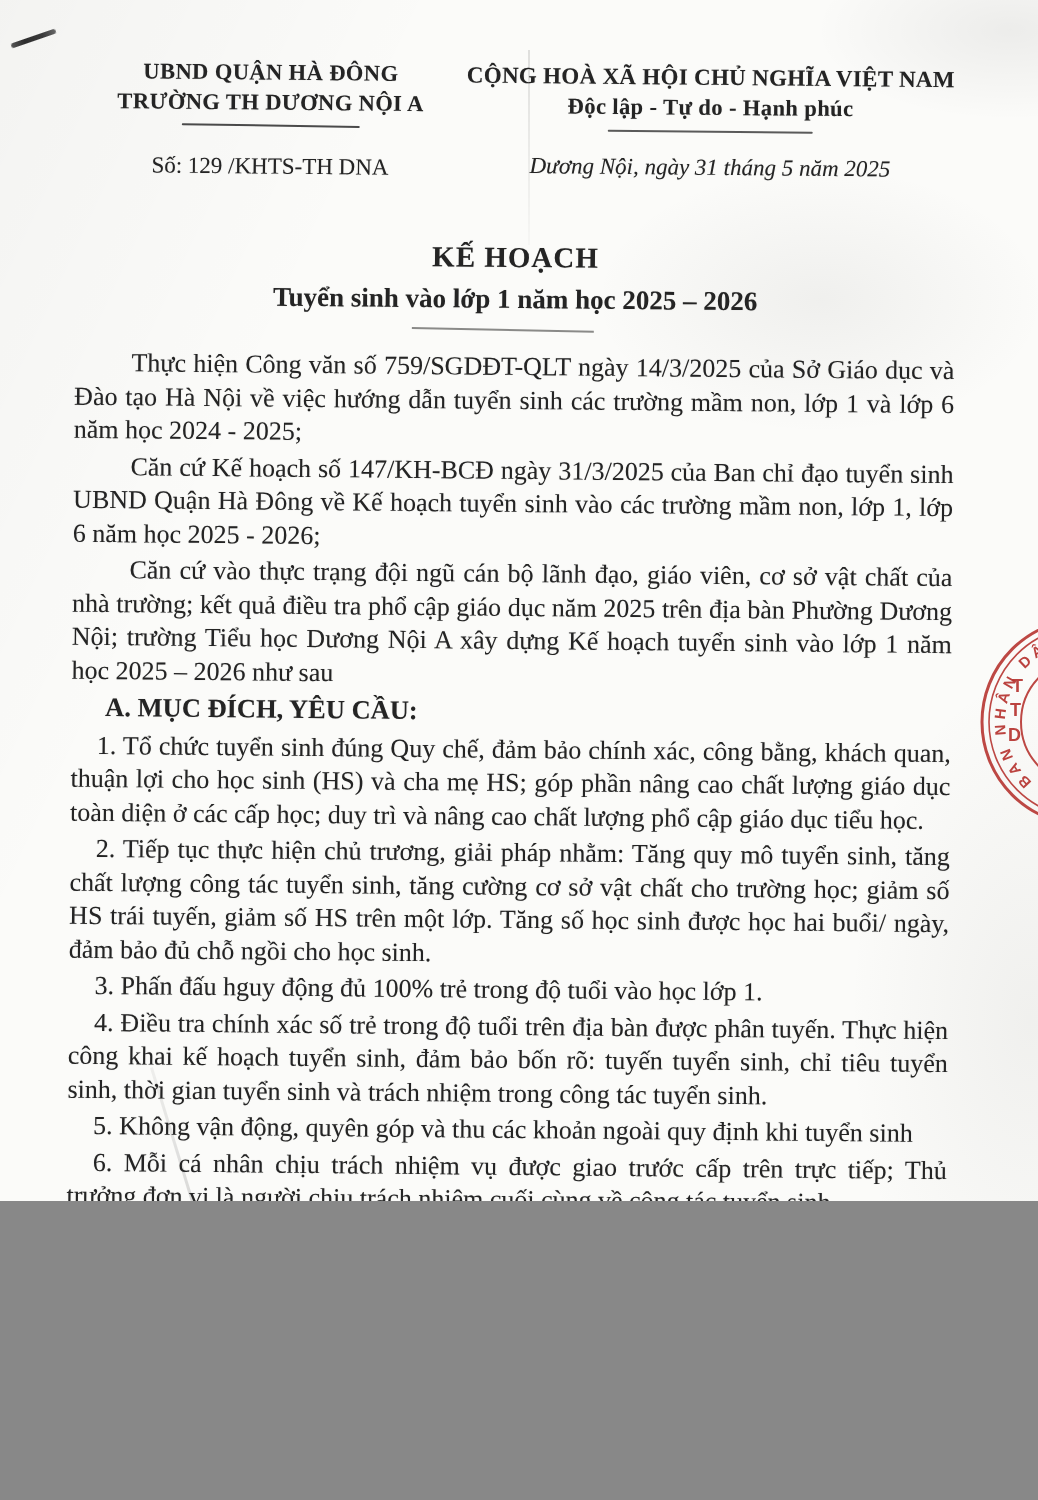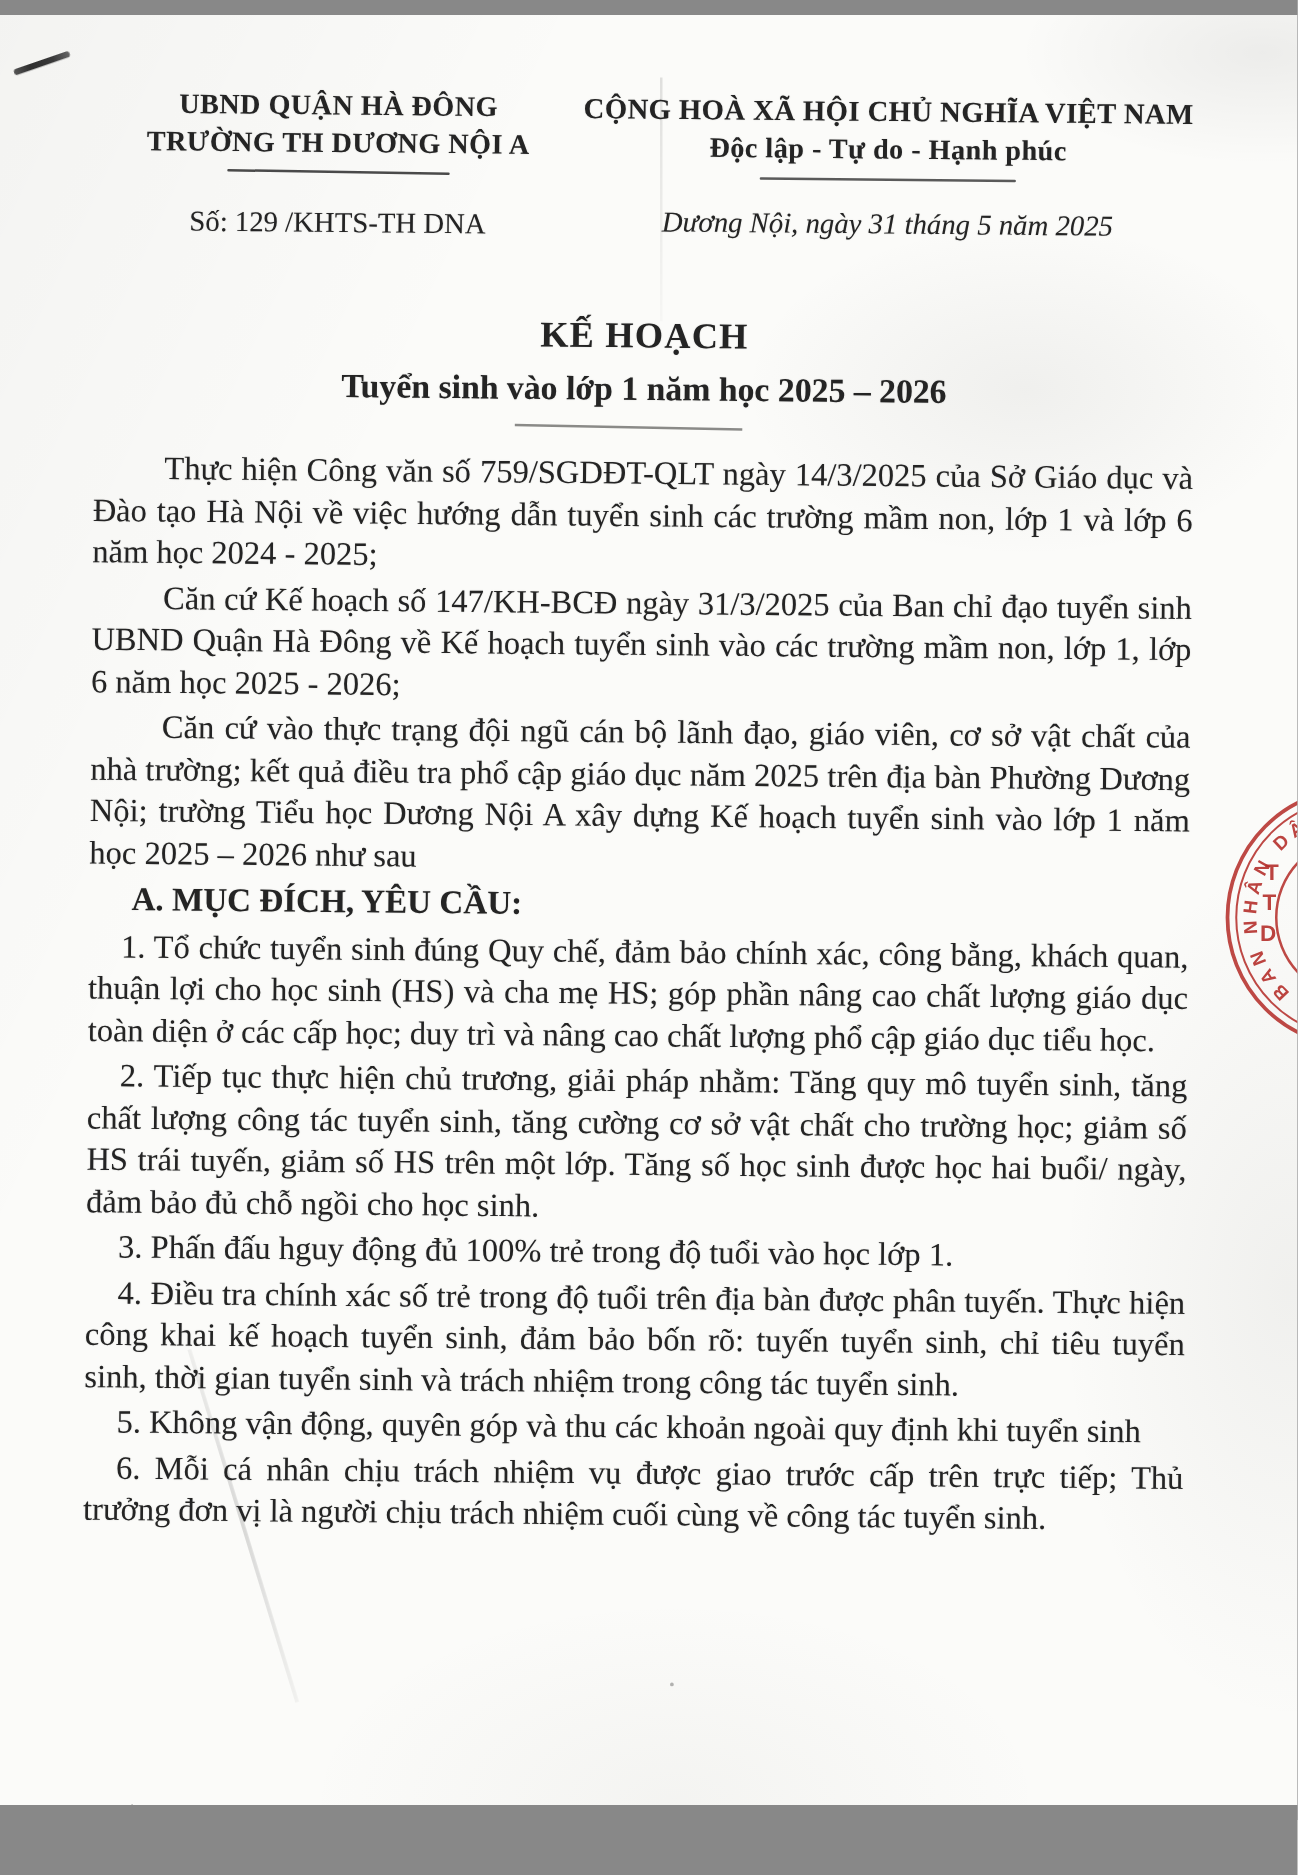--- a/index.html
+++ b/index.html
@@ -1,19 +1,19 @@
 <!DOCTYPE html>
 <html><head>
 <meta charset="utf-8">
 <style>
   html,body{margin:0;padding:0;background:#888;}
   .page{
     position:relative;
-    width:1038px;height:1432px;
-    margin:12px auto;
+    width:1038px;height:1201px;
+    margin:0 auto;
     overflow:hidden;
     background:
       radial-gradient(ellipse 320px 190px at 820px 300px, rgba(90,90,86,0.07), transparent 70%),
       radial-gradient(ellipse 250px 480px at 1030px 1020px, rgba(110,110,104,0.08), transparent 72%),
       radial-gradient(ellipse 420px 230px at 540px 1430px, rgba(110,110,100,0.05), transparent 70%),
       radial-gradient(ellipse 260px 120px at 1010px 30px, rgba(0,0,0,0.06), transparent 75%),
       linear-gradient(115deg, rgba(0,0,0,0.03), rgba(0,0,0,0) 28%),
       #fbfbf9;
     font-family:"Liberation Serif","DejaVu Serif",serif;
     color:#242424;

